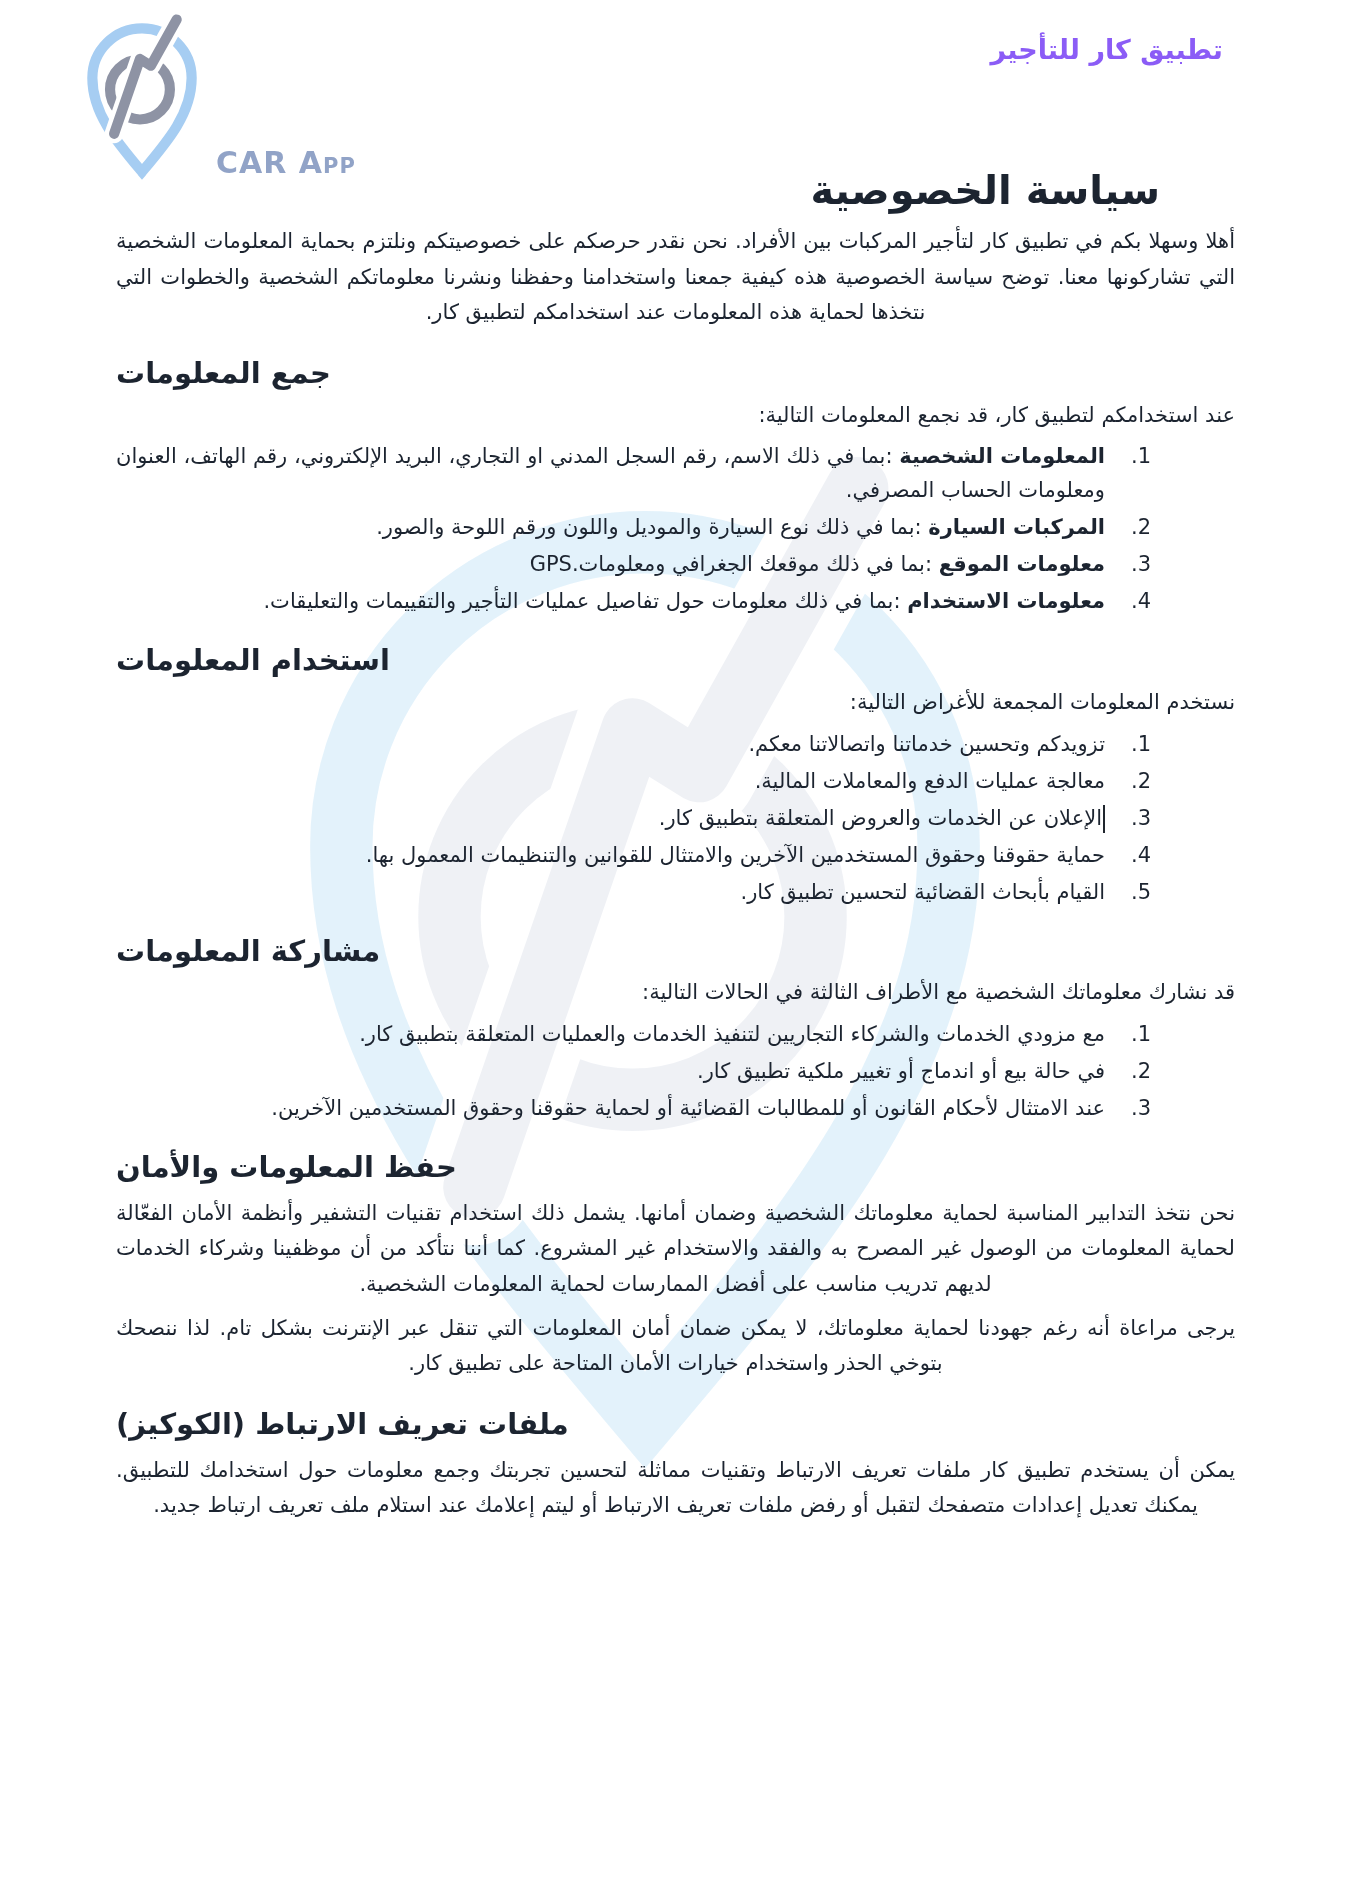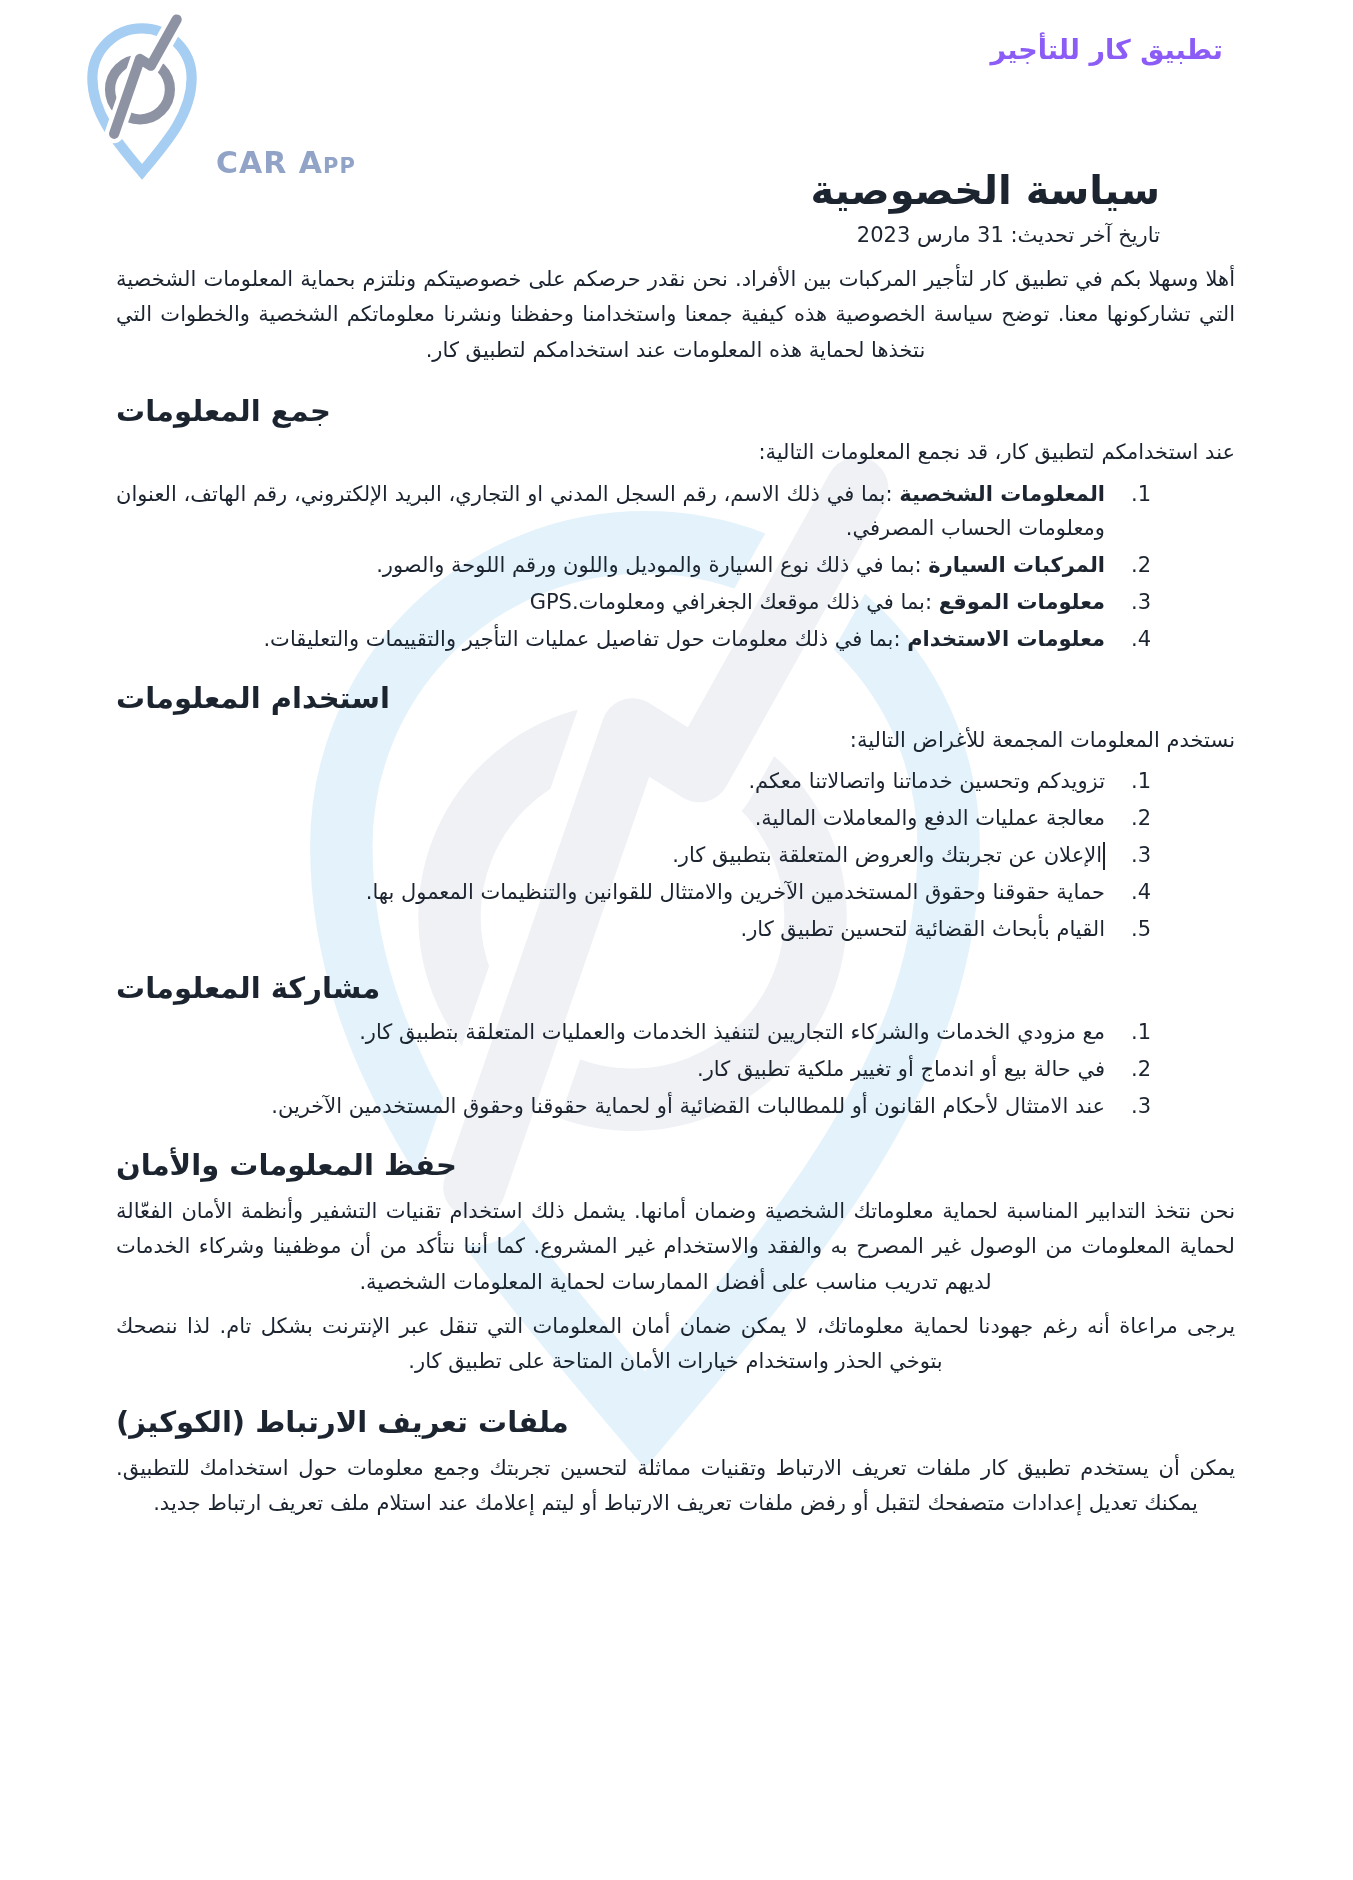--- a/index.html
+++ b/index.html
@@ -128,21 +128,20 @@
         <path d="M151,14 L113,82 L97,72 L59,182" fill="none" stroke="#8e93a4" stroke-width="15" stroke-linecap="round" stroke-linejoin="round"></path>
       </svg>
       <div class="brand-name">CAR App</div>
     </div>
     <div class="app-title">تطبيق كار للتأجير</div>
   </div>
 
   <div class="content">
 
     <h1 class="doc-title">سياسة الخصوصية</h1>
-    <p class="date">تاريخ آخر تحديث: 31 مارس 2023</p>
     <p class="para">أهلا وسهلا بكم في تطبيق كار لتأجير المركبات بين الأفراد. نحن نقدر حرصكم على خصوصيتكم ونلتزم بحماية المعلومات الشخصية التي تشاركونها معنا. توضح سياسة الخصوصية هذه كيفية جمعنا واستخدامنا وحفظنا ونشرنا معلوماتكم الشخصية والخطوات التي نتخذها لحماية هذه المعلومات عند استخدامكم لتطبيق كار.</p>
 
     <h2 class="sec">جمع المعلومات</h2>
     <p class="lead">عند استخدامكم لتطبيق كار، قد نجمع المعلومات التالية:</p>
     <div class="list">
       <div class="li">
         <span class="num">1.</span>
         <b>المعلومات الشخصية</b><span> :بما في ذلك الاسم، رقم السجل المدني او التجاري، البريد الإلكتروني، رقم الهاتف، العنوان ومعلومات الحساب المصرفي.</span>
       </div>
       <div class="li">
@@ -165,33 +164,34 @@
       <div class="li">
         <span class="num">1.</span>
         <span>تزويدكم وتحسين خدماتنا واتصالاتنا معكم.</span>
       </div>
       <div class="li">
         <span class="num">2.</span>
         <span>معالجة عمليات الدفع والمعاملات المالية.</span>
       </div>
       <div class="li">
         <span class="num">3.</span>
-        <span class="caret"></span><span>الإعلان عن تجربتك والعروض المتعلقة بتطبيق كار.</span>
+        <span class="caret"></span><span>الإعلان عن الخدمات والعروض المتعلقة بتطبيق كار.</span>
       </div>
       <div class="li">
         <span class="num">4.</span>
         <span>حماية حقوقنا وحقوق المستخدمين الآخرين والامتثال للقوانين والتنظيمات المعمول بها.</span>
       </div>
       <div class="li">
         <span class="num">5.</span>
         <span>القيام بأبحاث القضائية لتحسين تطبيق كار.</span>
       </div>
     </div>
 
     <h2 class="sec">مشاركة المعلومات</h2>
+    <p class="lead">قد نشارك معلوماتك الشخصية مع الأطراف الثالثة في الحالات التالية:</p>
     <div class="list">
       <div class="li">
         <span class="num">1.</span>
         <span>مع مزودي الخدمات والشركاء التجاريين لتنفيذ الخدمات والعمليات المتعلقة بتطبيق كار.</span>
       </div>
       <div class="li">
         <span class="num">2.</span>
         <span>في حالة بيع أو اندماج أو تغيير ملكية تطبيق كار.</span>
       </div>
       <div class="li">

